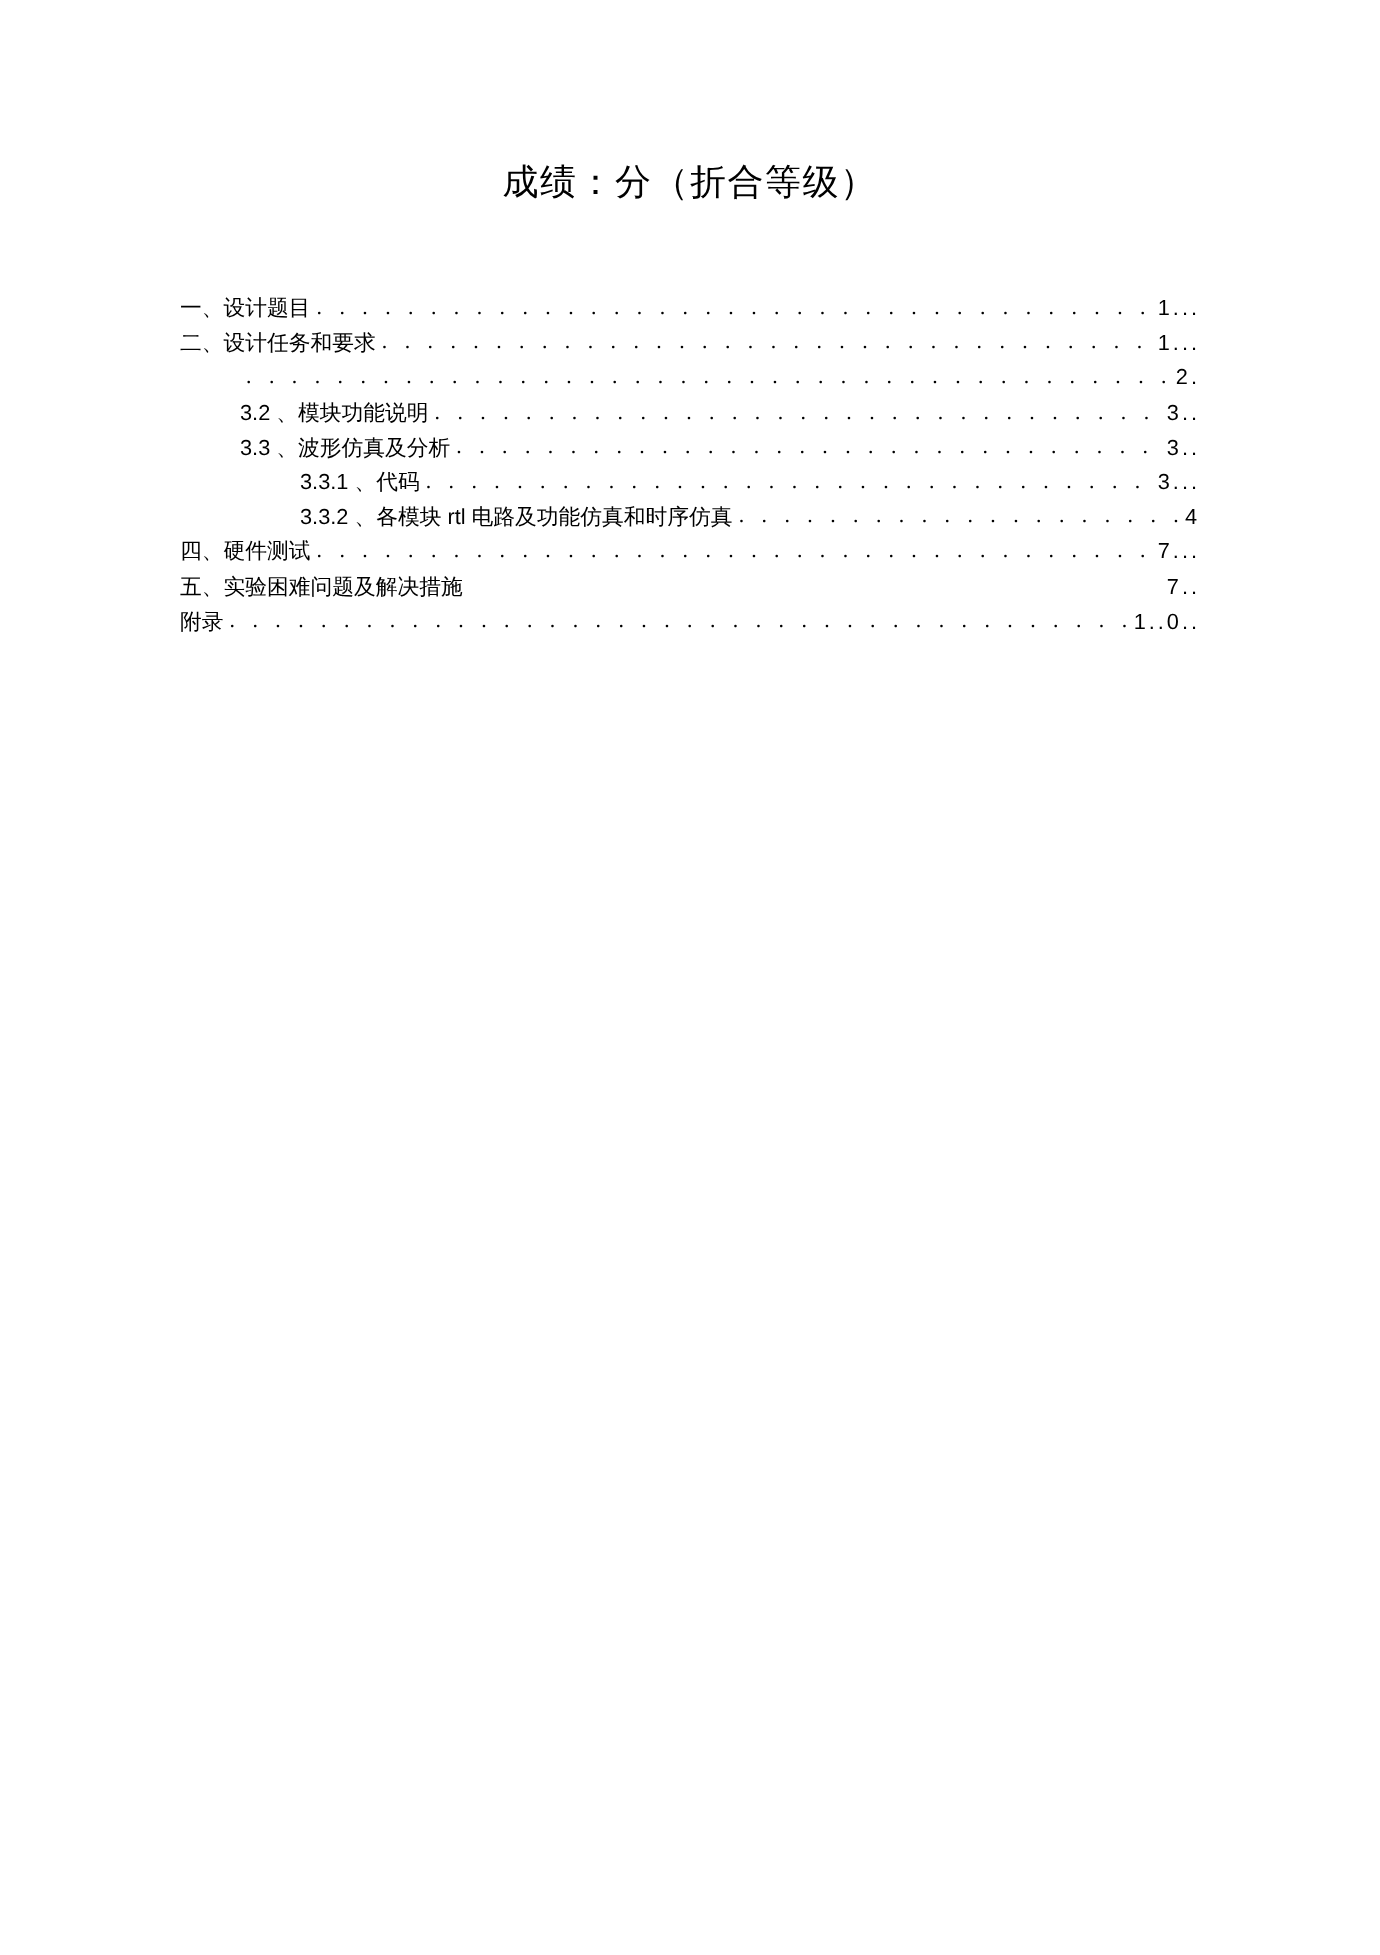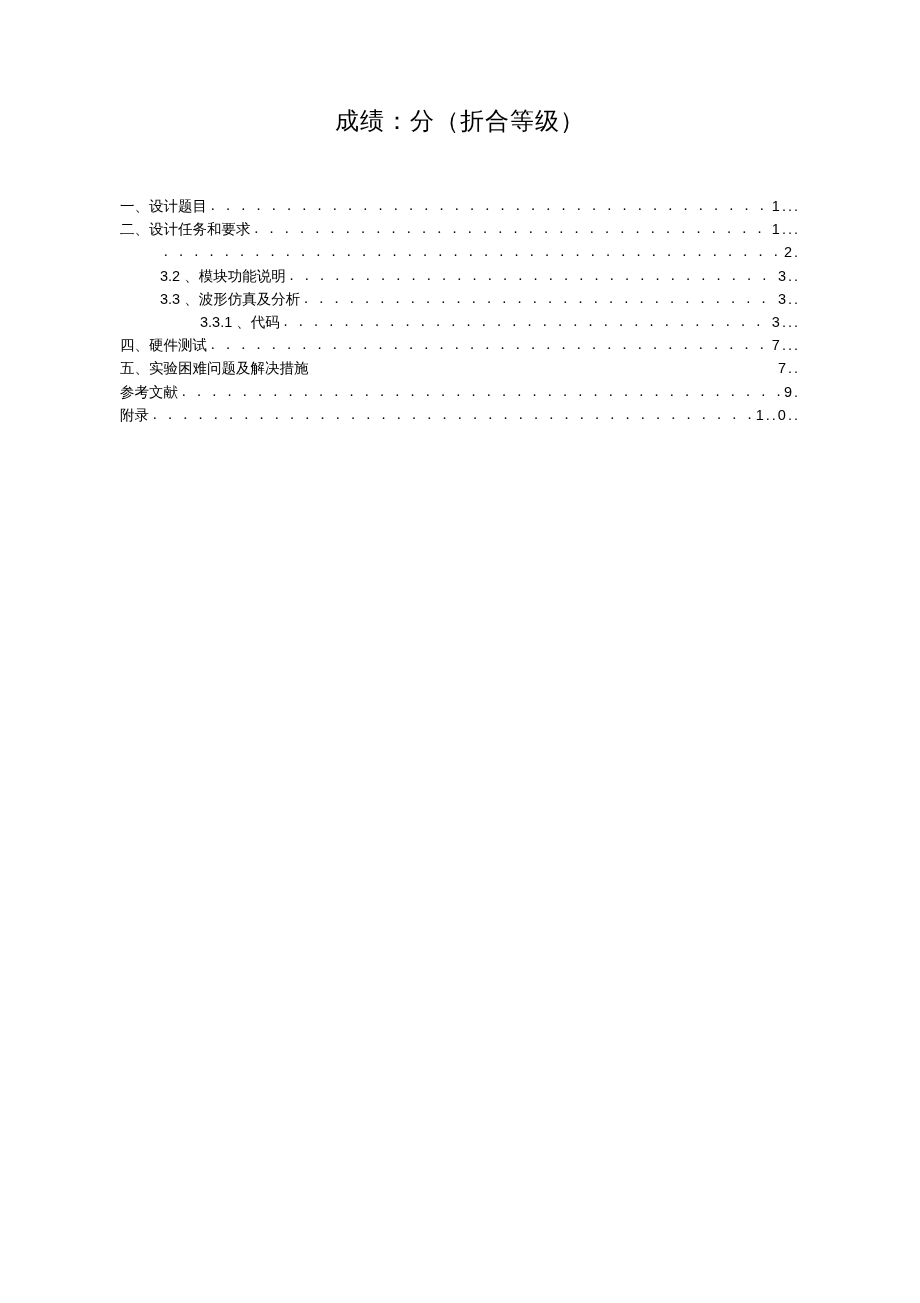--- a/index.html
+++ b/index.html
@@ -103,38 +103,38 @@
       <span class="toc-dots"></span>
       <span class="toc-page">3..</span>
     </div>
 
     <div class="toc-row indent-2">
       <span class="toc-label"><span class="num">3.3.1 、代码</span></span>
       <span class="toc-dots"></span>
       <span class="toc-page">3...</span>
     </div>
 
+    <div class="toc-row indent-2">
+      <span class="toc-label"><span class="num">3.3.2 、各模块 rtl 电路及功能仿真和时序仿真</span></span>
+      <span class="toc-dots"></span>
+      <span class="toc-page">4</span>
+    </div>
 
     <div class="toc-row">
       <span class="toc-label">四、硬件测试</span>
       <span class="toc-dots"></span>
       <span class="toc-page">7...</span>
     </div>
 
     <div class="toc-row">
       <span class="toc-label">五、实验困难问题及解决措施</span>
       <span style="flex:1;"></span>
       <span class="toc-page">7..</span>
     </div>
 
-    <div class="toc-row">
-      <span class="toc-label">参考文献</span>
-      <span class="toc-dots"></span>
-      <span class="toc-page">9.</span>
-    </div>
 
     <div class="toc-row">
       <span class="toc-label">附录</span>
       <span class="toc-dots"></span>
       <span class="toc-page">1..0..</span>
     </div>
 
   </div>
 </div>
 

